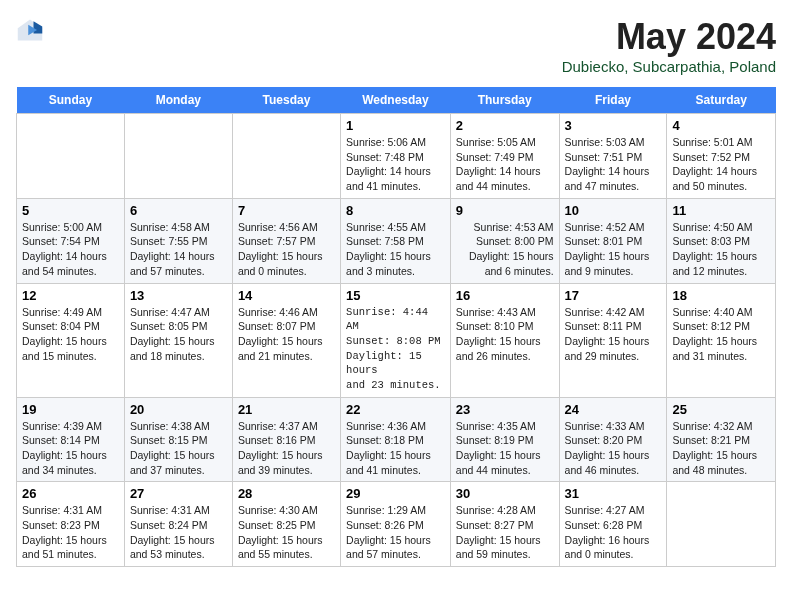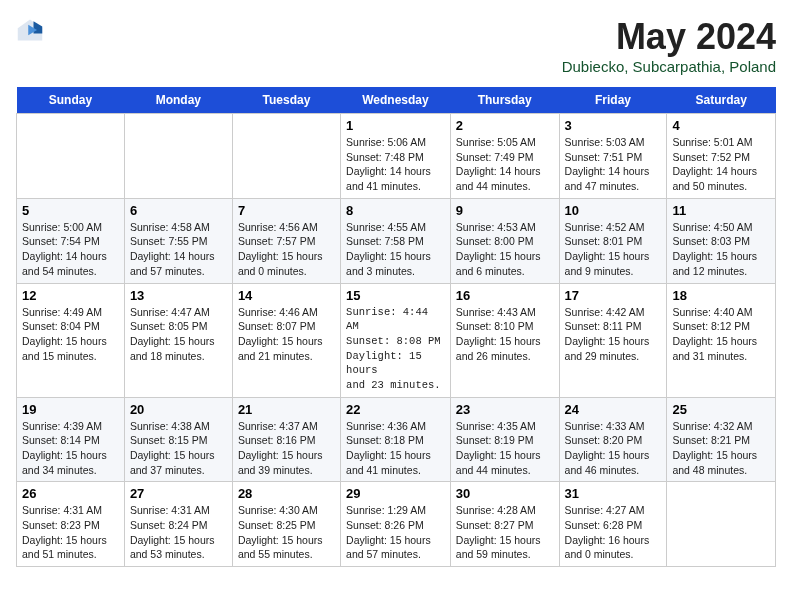--- a/index.html
+++ b/index.html
@@ -36,21 +36,21 @@
     .title-location {
       font-size: 15px;
       color: #14532d;
     }
     table {
       width: 100%;
       border-collapse: collapse;
       font-size: 11px;
     }
     .day-header {
-      background-color: #1d4ed8;
+      background-color: #3b82f6;
       color: #fff;
       text-align: center;
       padding: 6px 4px;
       font-weight: bold;
       font-size: 12px;
     }
     td {
       border: 1px solid #ccc;
       vertical-align: top;
       padding: 4px 5px;
@@ -164,21 +164,21 @@
         </td>
         <td>
           <div class="date-num">8</div>
           <div class="cell-content" style="white-space: pre-line;">Sunrise: 4:55 AM
 Sunset: 7:58 PM
 Daylight: 15 hours
 and 3 minutes.</div>
         </td>
         <td>
           <div class="date-num">9</div>
-          <div class="cell-content" style="white-space: pre-line;">Sunrise: 4:53 AM
+          <div class="cell-content" style="white-space: pre-line; text-align: right;">Sunrise: 4:53 AM
 Sunset: 8:00 PM
 Daylight: 15 hours
 and 6 minutes.</div>
         </td>
         <td>
           <div class="date-num">10</div>
           <div class="cell-content" style="white-space: pre-line;">Sunrise: 4:52 AM
 Sunset: 8:01 PM
 Daylight: 15 hours
 and 9 minutes.</div>

